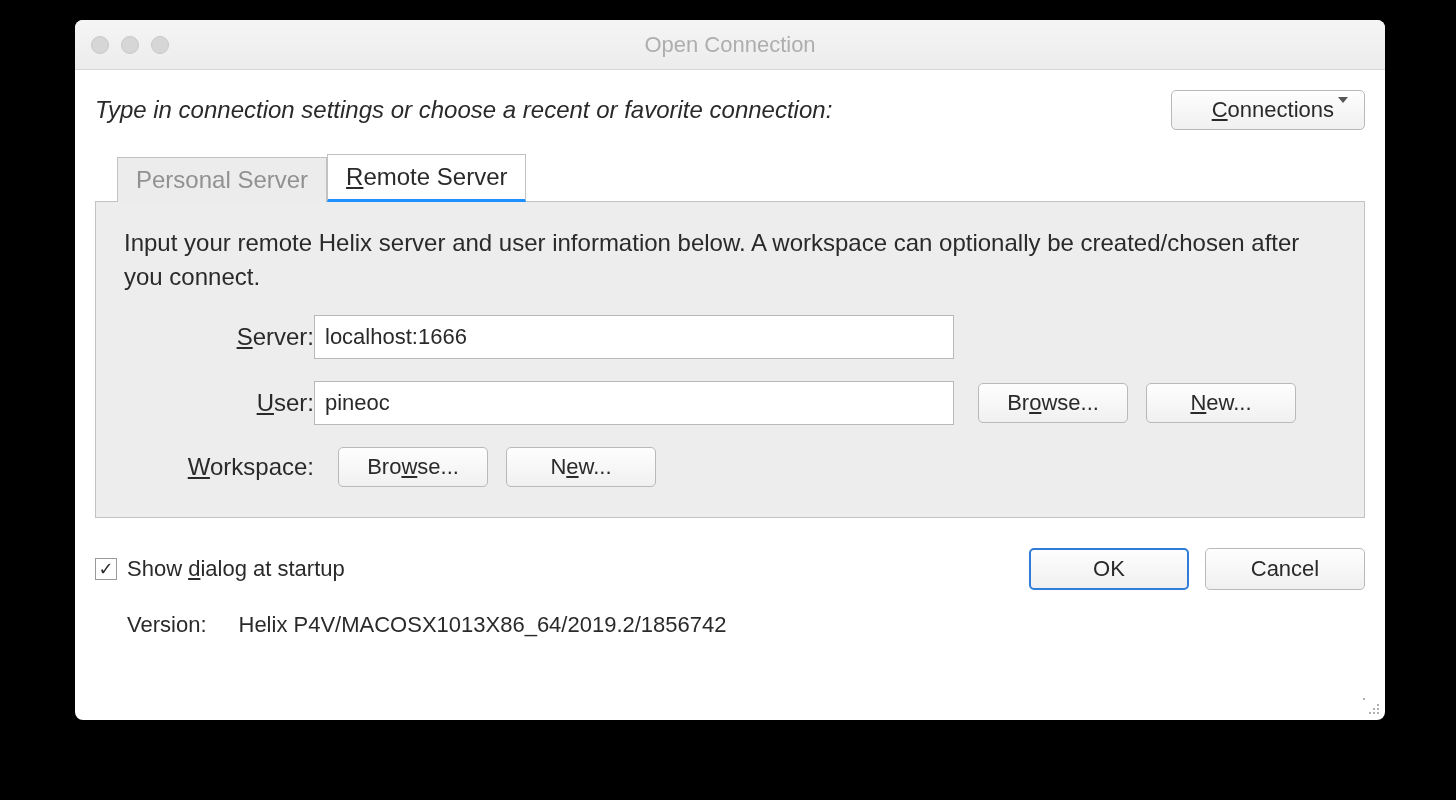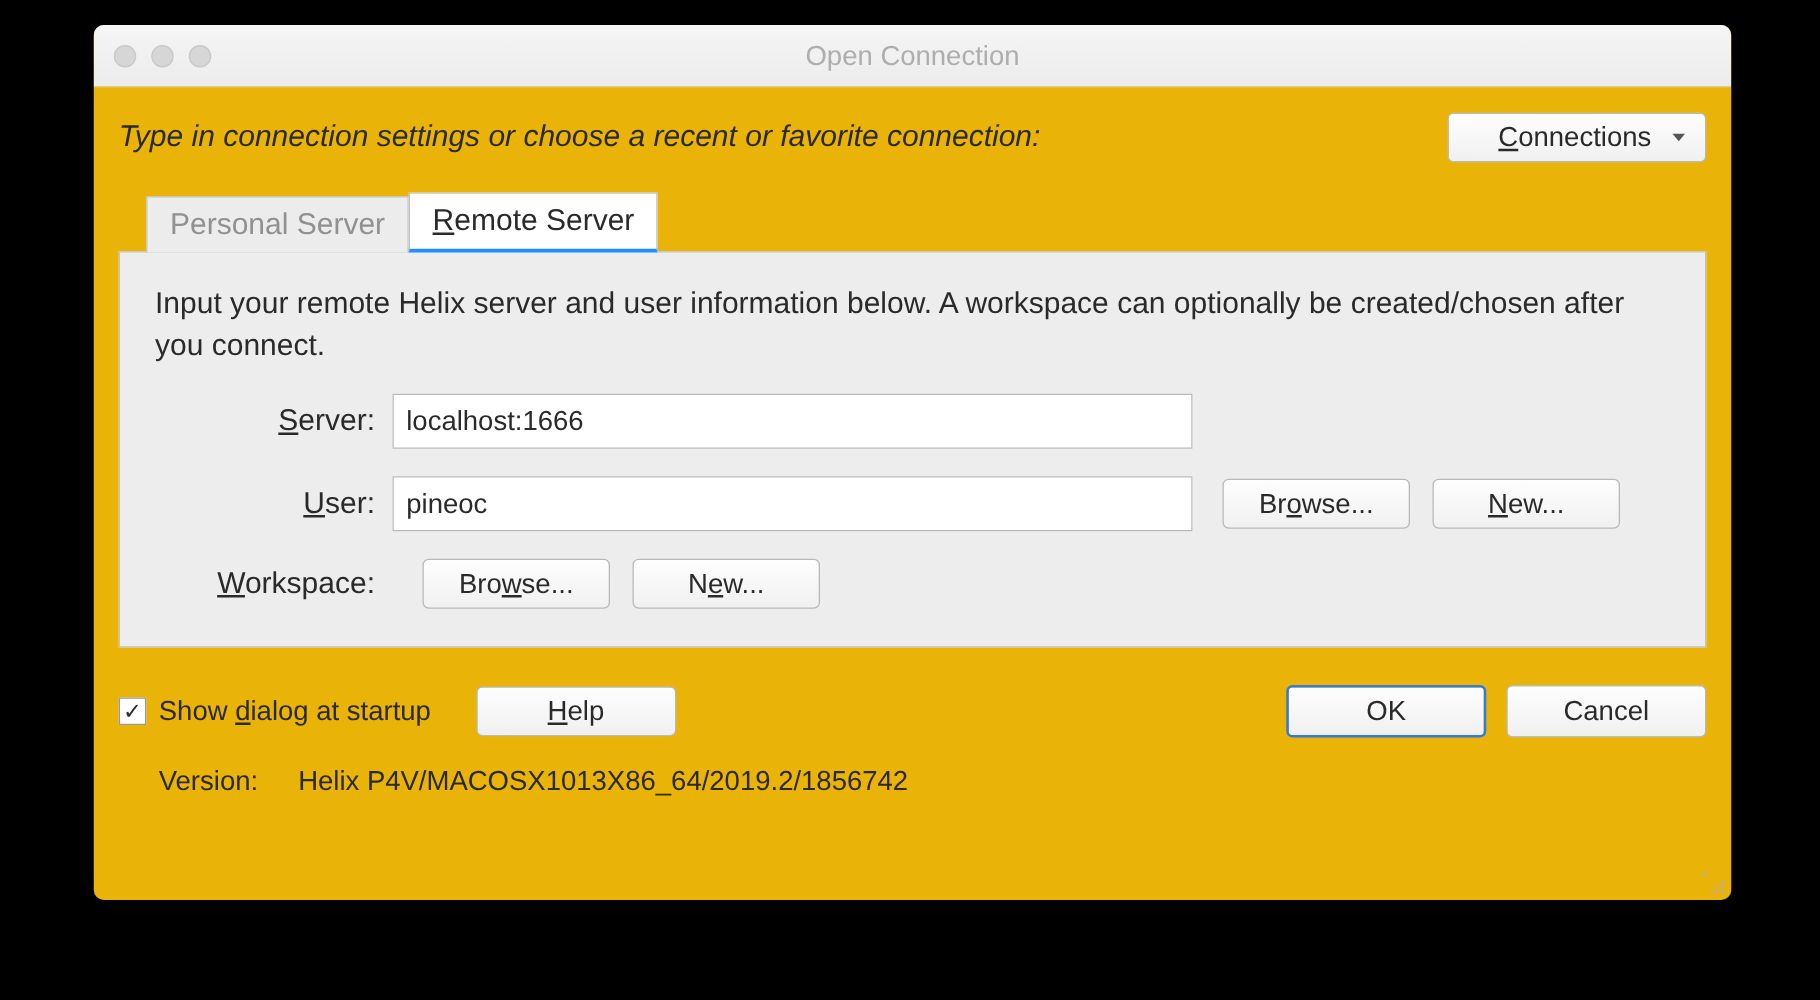--- a/index.html
+++ b/index.html
@@ -11,21 +11,21 @@
       width: 1456px;
       height: 800px;
       position: relative;
     }
     .window {
       position: absolute;
       left: 75px;
       top: 20px;
       width: 1310px;
       height: 700px;
-      background: #eab308;
+      background: #ffffff;
       border-radius: 8px;
       box-shadow: 0 20px 60px rgba(0,0,0,0.5);
       display: flex;
       flex-direction: column;
     }
     .titlebar {
       height: 50px;
       background: linear-gradient(#f5f5f5, #ececec);
       border-bottom: 1px solid #d6d6d6;
       border-radius: 8px 8px 0 0;
@@ -75,22 +75,22 @@
       background: linear-gradient(#fefefe, #f0f0f0);
       border: 1px solid #b9b9b9;
       border-radius: 5px;
       padding: 6px 16px;
       font-size: 22px;
       color: #2a2a2a;
       cursor: pointer;
     }
     .btn.dropdown {
       display: flex;
-      align-items: center;
-      gap: 17px;
+      align-items: flex-start;
+      gap: 4px;
       padding-left: 40px;
     }
     .caret {
       width: 0; height: 0;
       border-left: 5px solid transparent;
       border-right: 5px solid transparent;
       border-top: 6px solid #555;
     }
     .tabs {
       display: flex;
@@ -126,21 +126,20 @@
       margin-bottom: 22px;
     }
     .form-row {
       display: flex;
       align-items: center;
       margin-bottom: 22px;
     }
     .form-label {
       width: 190px;
       text-align: right;
-      padding-right: 14px;
       font-size: 24px;
     }
     .text-input {
       flex: 0 0 640px;
       height: 44px;
       background: #fff;
       border: 1px solid #b9b9b9;
       font-size: 22px;
       padding: 4px 10px;
       color: #2a2a2a;
@@ -275,21 +274,20 @@
       </div>
     </div>
 
     <div class="footer">
       <div class="footer-row1">
         <div class="left-group">
           <label class="checkbox-wrap">
             <span class="checkbox">✓</span>
             <span>Show <span class="u">d</span>ialog at startup</span>
           </label>
-          <button class="btn wide"><span class="u">H</span>elp</button>
         </div>
         <div class="right-group">
           <button class="btn wide ok">OK</button>
           <button class="btn wide">Cancel</button>
         </div>
       </div>
       <div class="version-row">
         <span>Version:</span>
         <span>Helix P4V/MACOSX1013X86_64/2019.2/1856742</span>
       </div>

